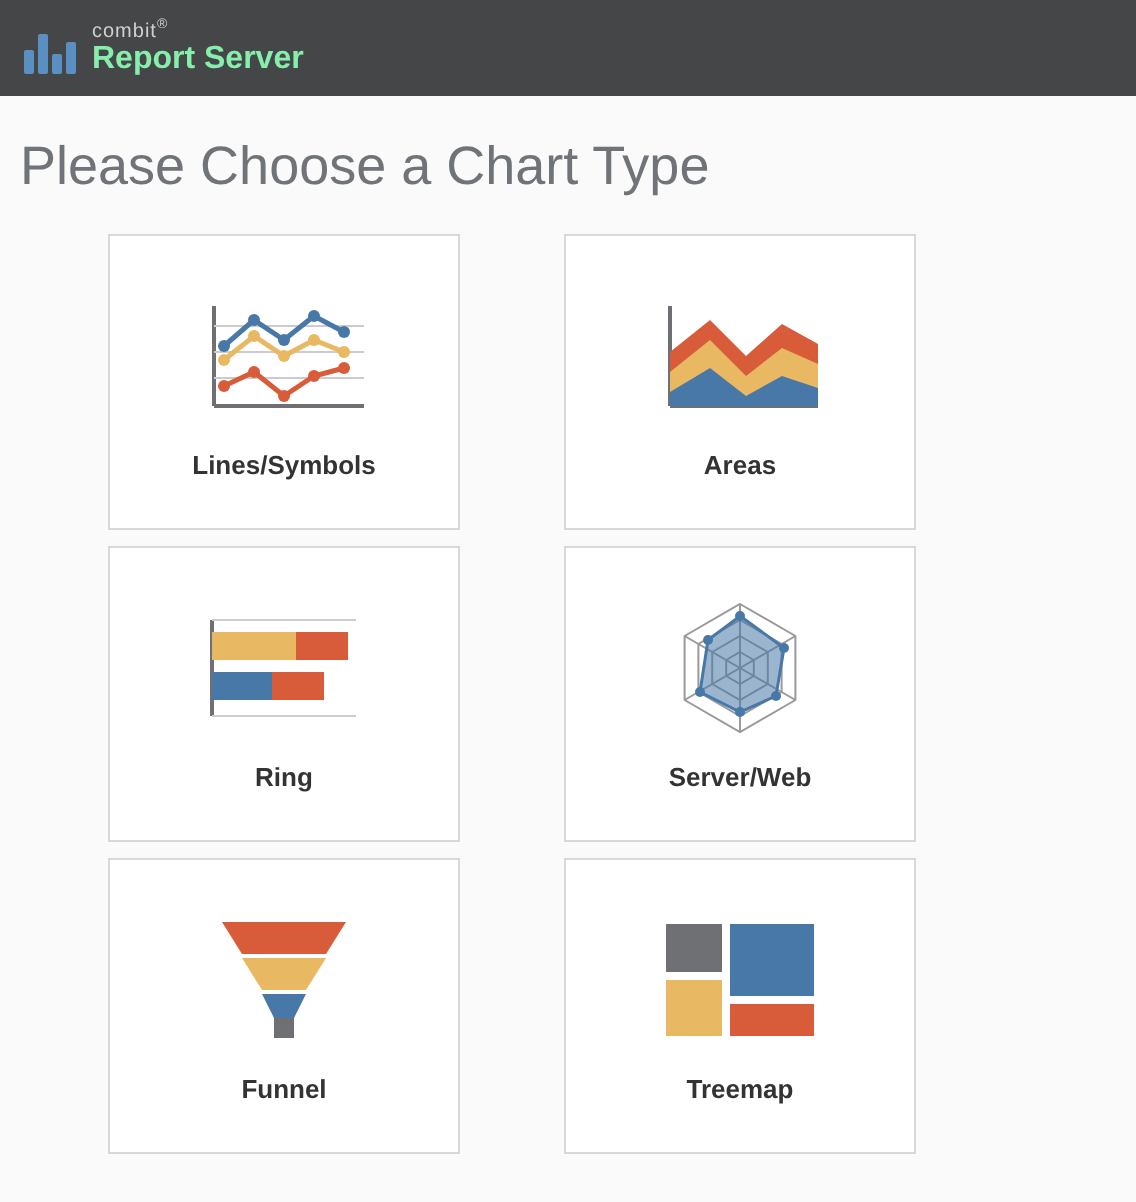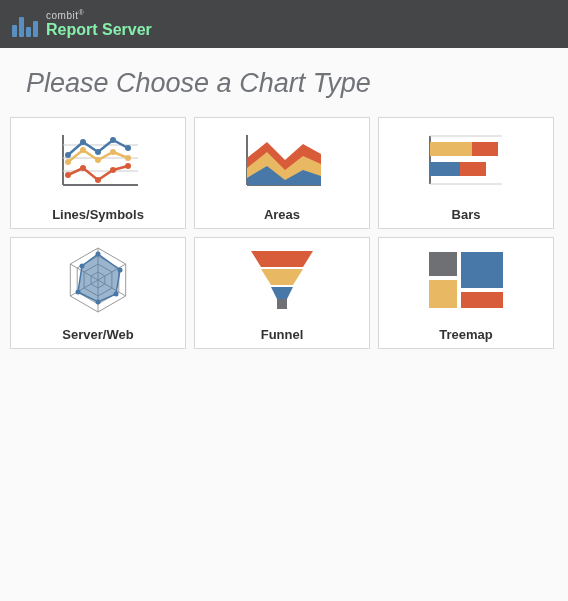--- a/index.html
+++ b/index.html
@@ -47,40 +47,40 @@
   .logo-text .brand sup { font-size: 7px; }
   .logo-text .product {
     font-size: 16px;
     font-weight: 600;
     color: #86efac;
   }
   .page-title {
     font-size: 27px;
     font-weight: 300;
     color: #707378;
-    padding: 20px 14px 18px 26px;
-    font-style: italic;
+    padding: 20px 14px 18px 10px;
   }
   .grid {
     display: flex;
     flex-wrap: wrap;
     gap: 8px;
     padding: 0 10px;
   }
   .tile {
     width: 176px;
-    height: 112px;
+    height: 148px;
     border: 1px solid #d8d8d8;
     background: #fff;
     display: flex;
     flex-direction: column;
     align-items: center;
     justify-content: center;
     gap: 12px;
     cursor: pointer;
+    margin-left: 44px;
   }
   .tile .icon-wrap {
     height: 70px;
     display: flex;
     align-items: center;
     justify-content: center;
   }
   .tile .label {
     font-size: 13px;
     font-weight: 600;
@@ -159,21 +159,21 @@
       <svg width="88" height="56" viewBox="0 0 88 56">
         <line x1="8" y1="4" x2="8" y2="52" stroke="#6f7074" stroke-width="2"></line>
         <line x1="8" y1="4" x2="80" y2="4" stroke="#ccc"></line>
         <line x1="8" y1="52" x2="80" y2="52" stroke="#ccc"></line>
         <rect x="8" y="10" width="42" height="14" fill="#e9b863"></rect>
         <rect x="50" y="10" width="26" height="14" fill="#d85c3a"></rect>
         <rect x="8" y="30" width="30" height="14" fill="#4878a8"></rect>
         <rect x="38" y="30" width="26" height="14" fill="#d85c3a"></rect>
       </svg>
     </div>
-    <div class="label">Bars</div>
+    <div class="label">Ring</div>
   </div>
 
 
   <div class="tile">
     <div class="icon-wrap">
       <svg width="76" height="76" viewBox="-38 -38 76 76">
         <g stroke="#9a9a9a" stroke-width="1" fill="none">
           <polygon points="0,-32 27.7,-16 27.7,16 0,32 -27.7,16 -27.7,-16"></polygon>
           <polygon points="0,-24 20.8,-12 20.8,12 0,24 -20.8,12 -20.8,-12"></polygon>
           <polygon points="0,-16 13.9,-8 13.9,8 0,16 -13.9,8 -13.9,-8"></polygon>

